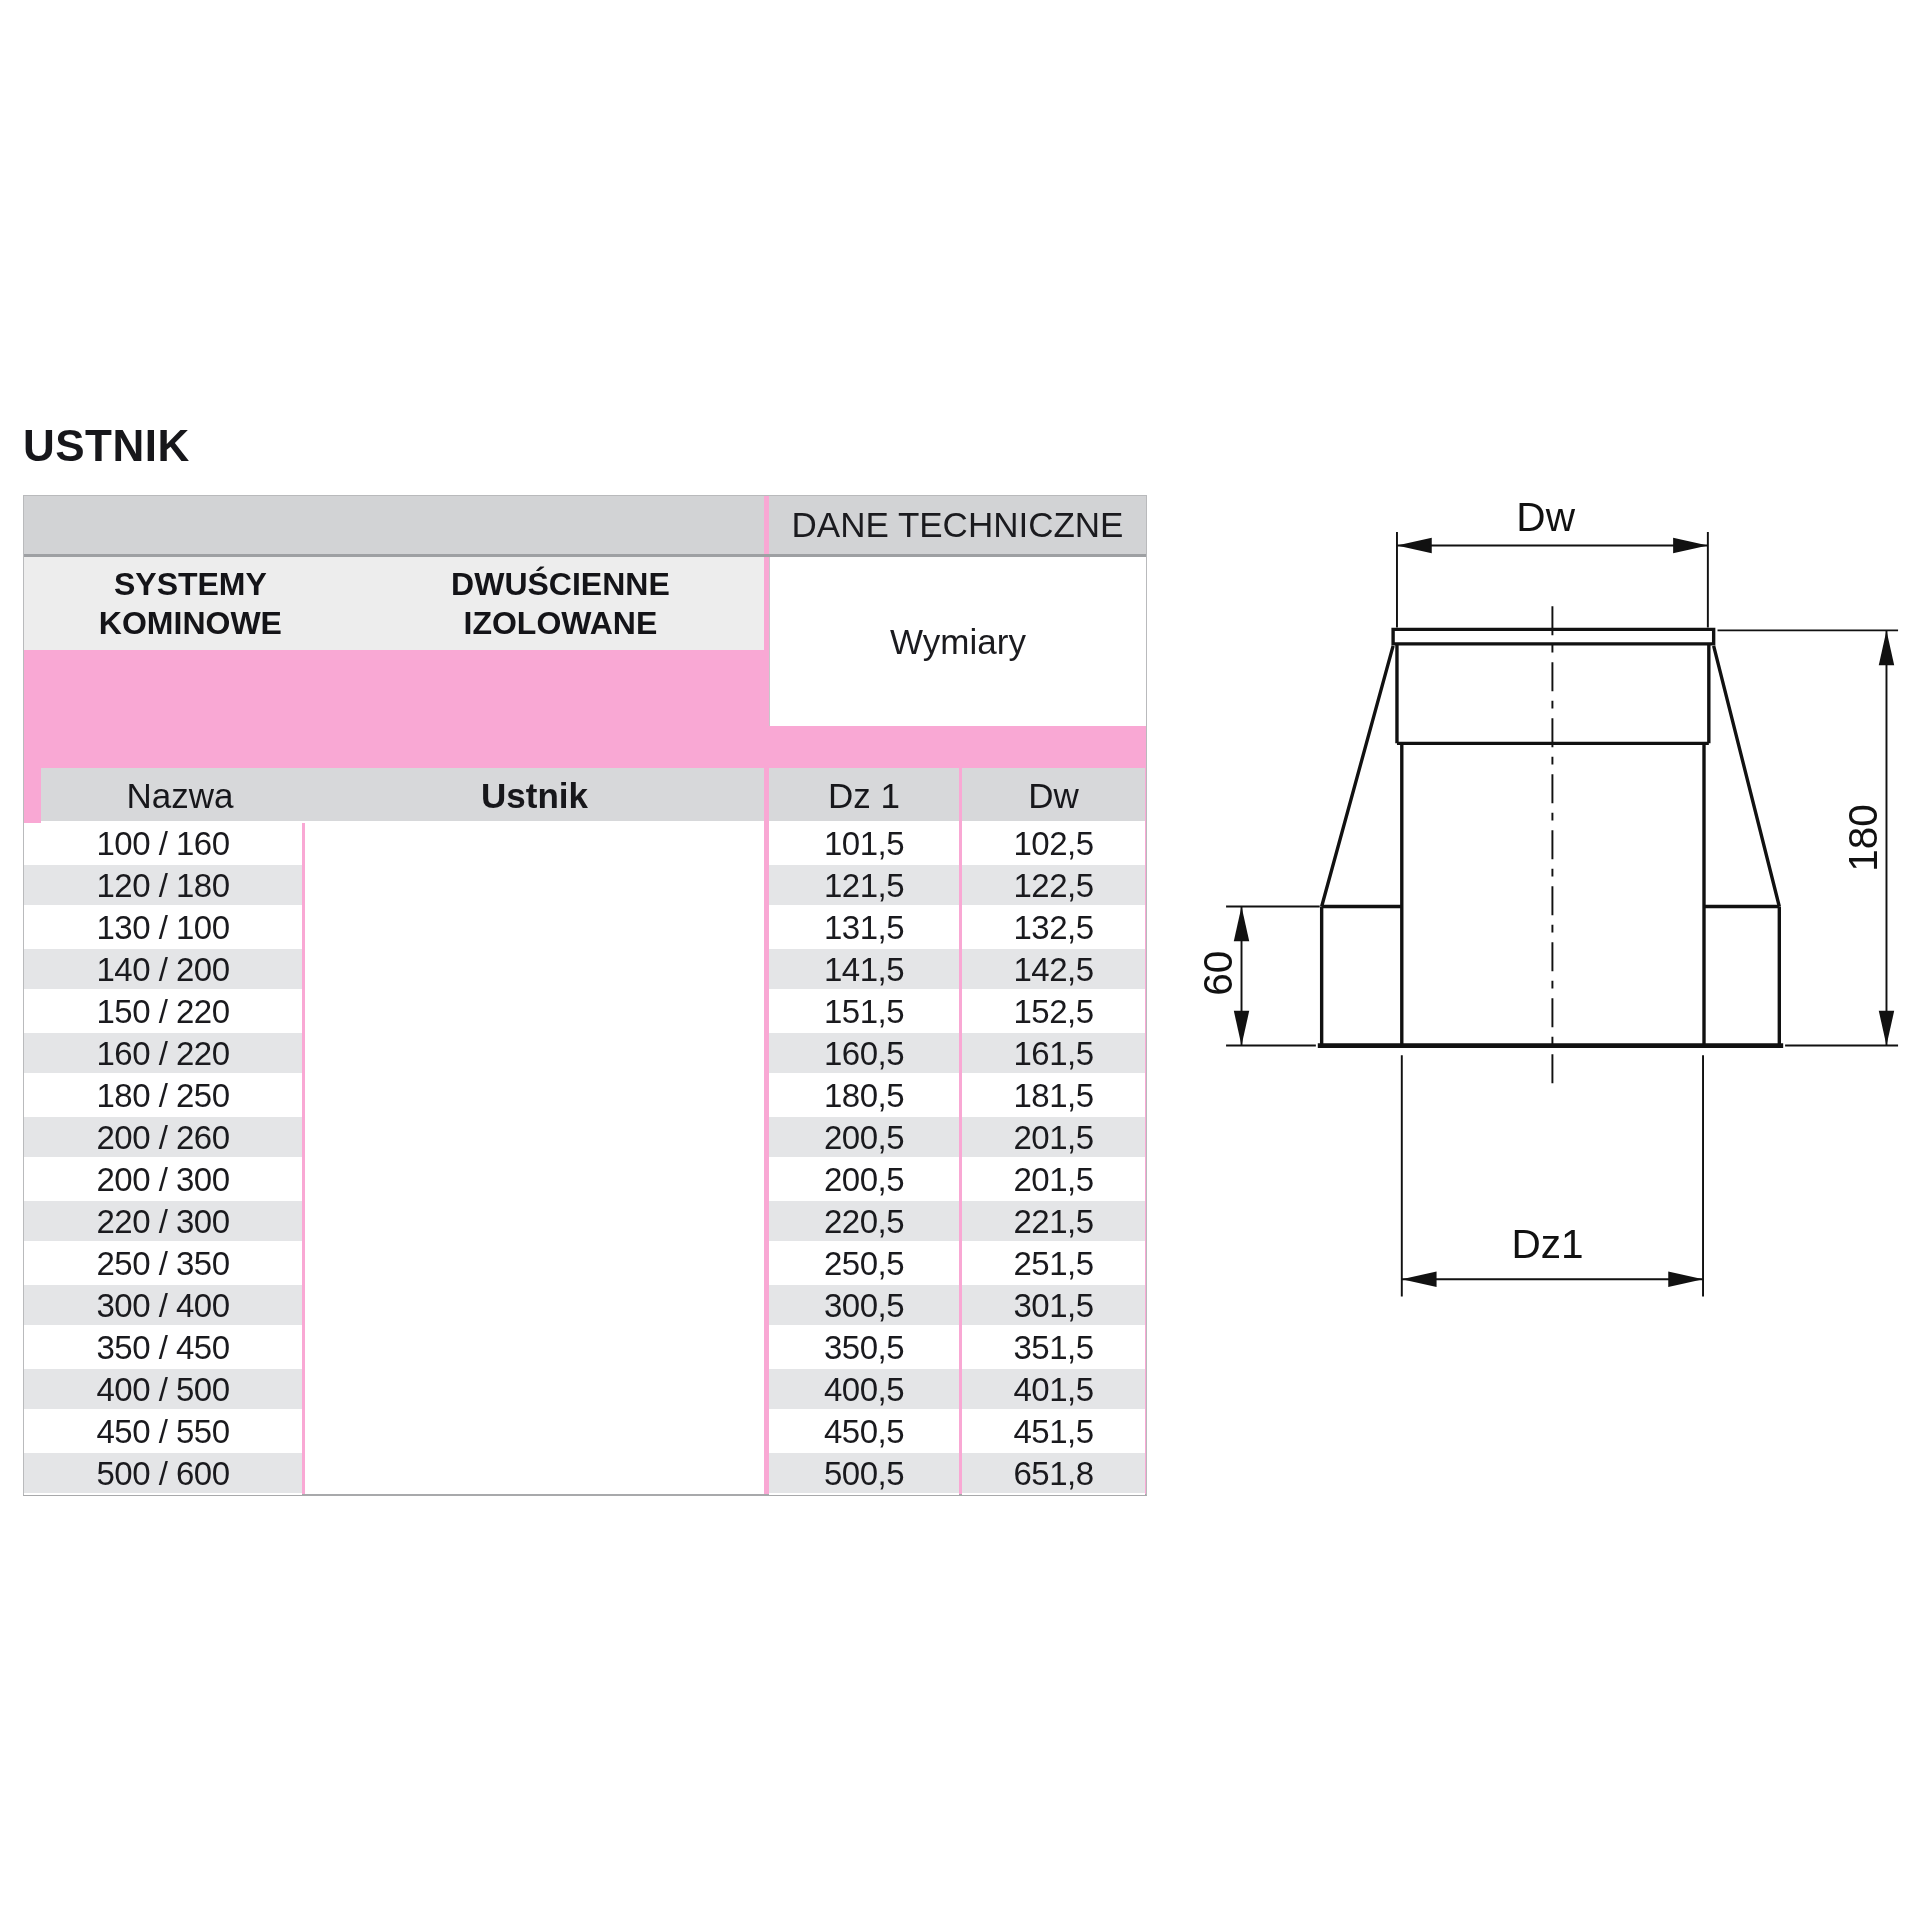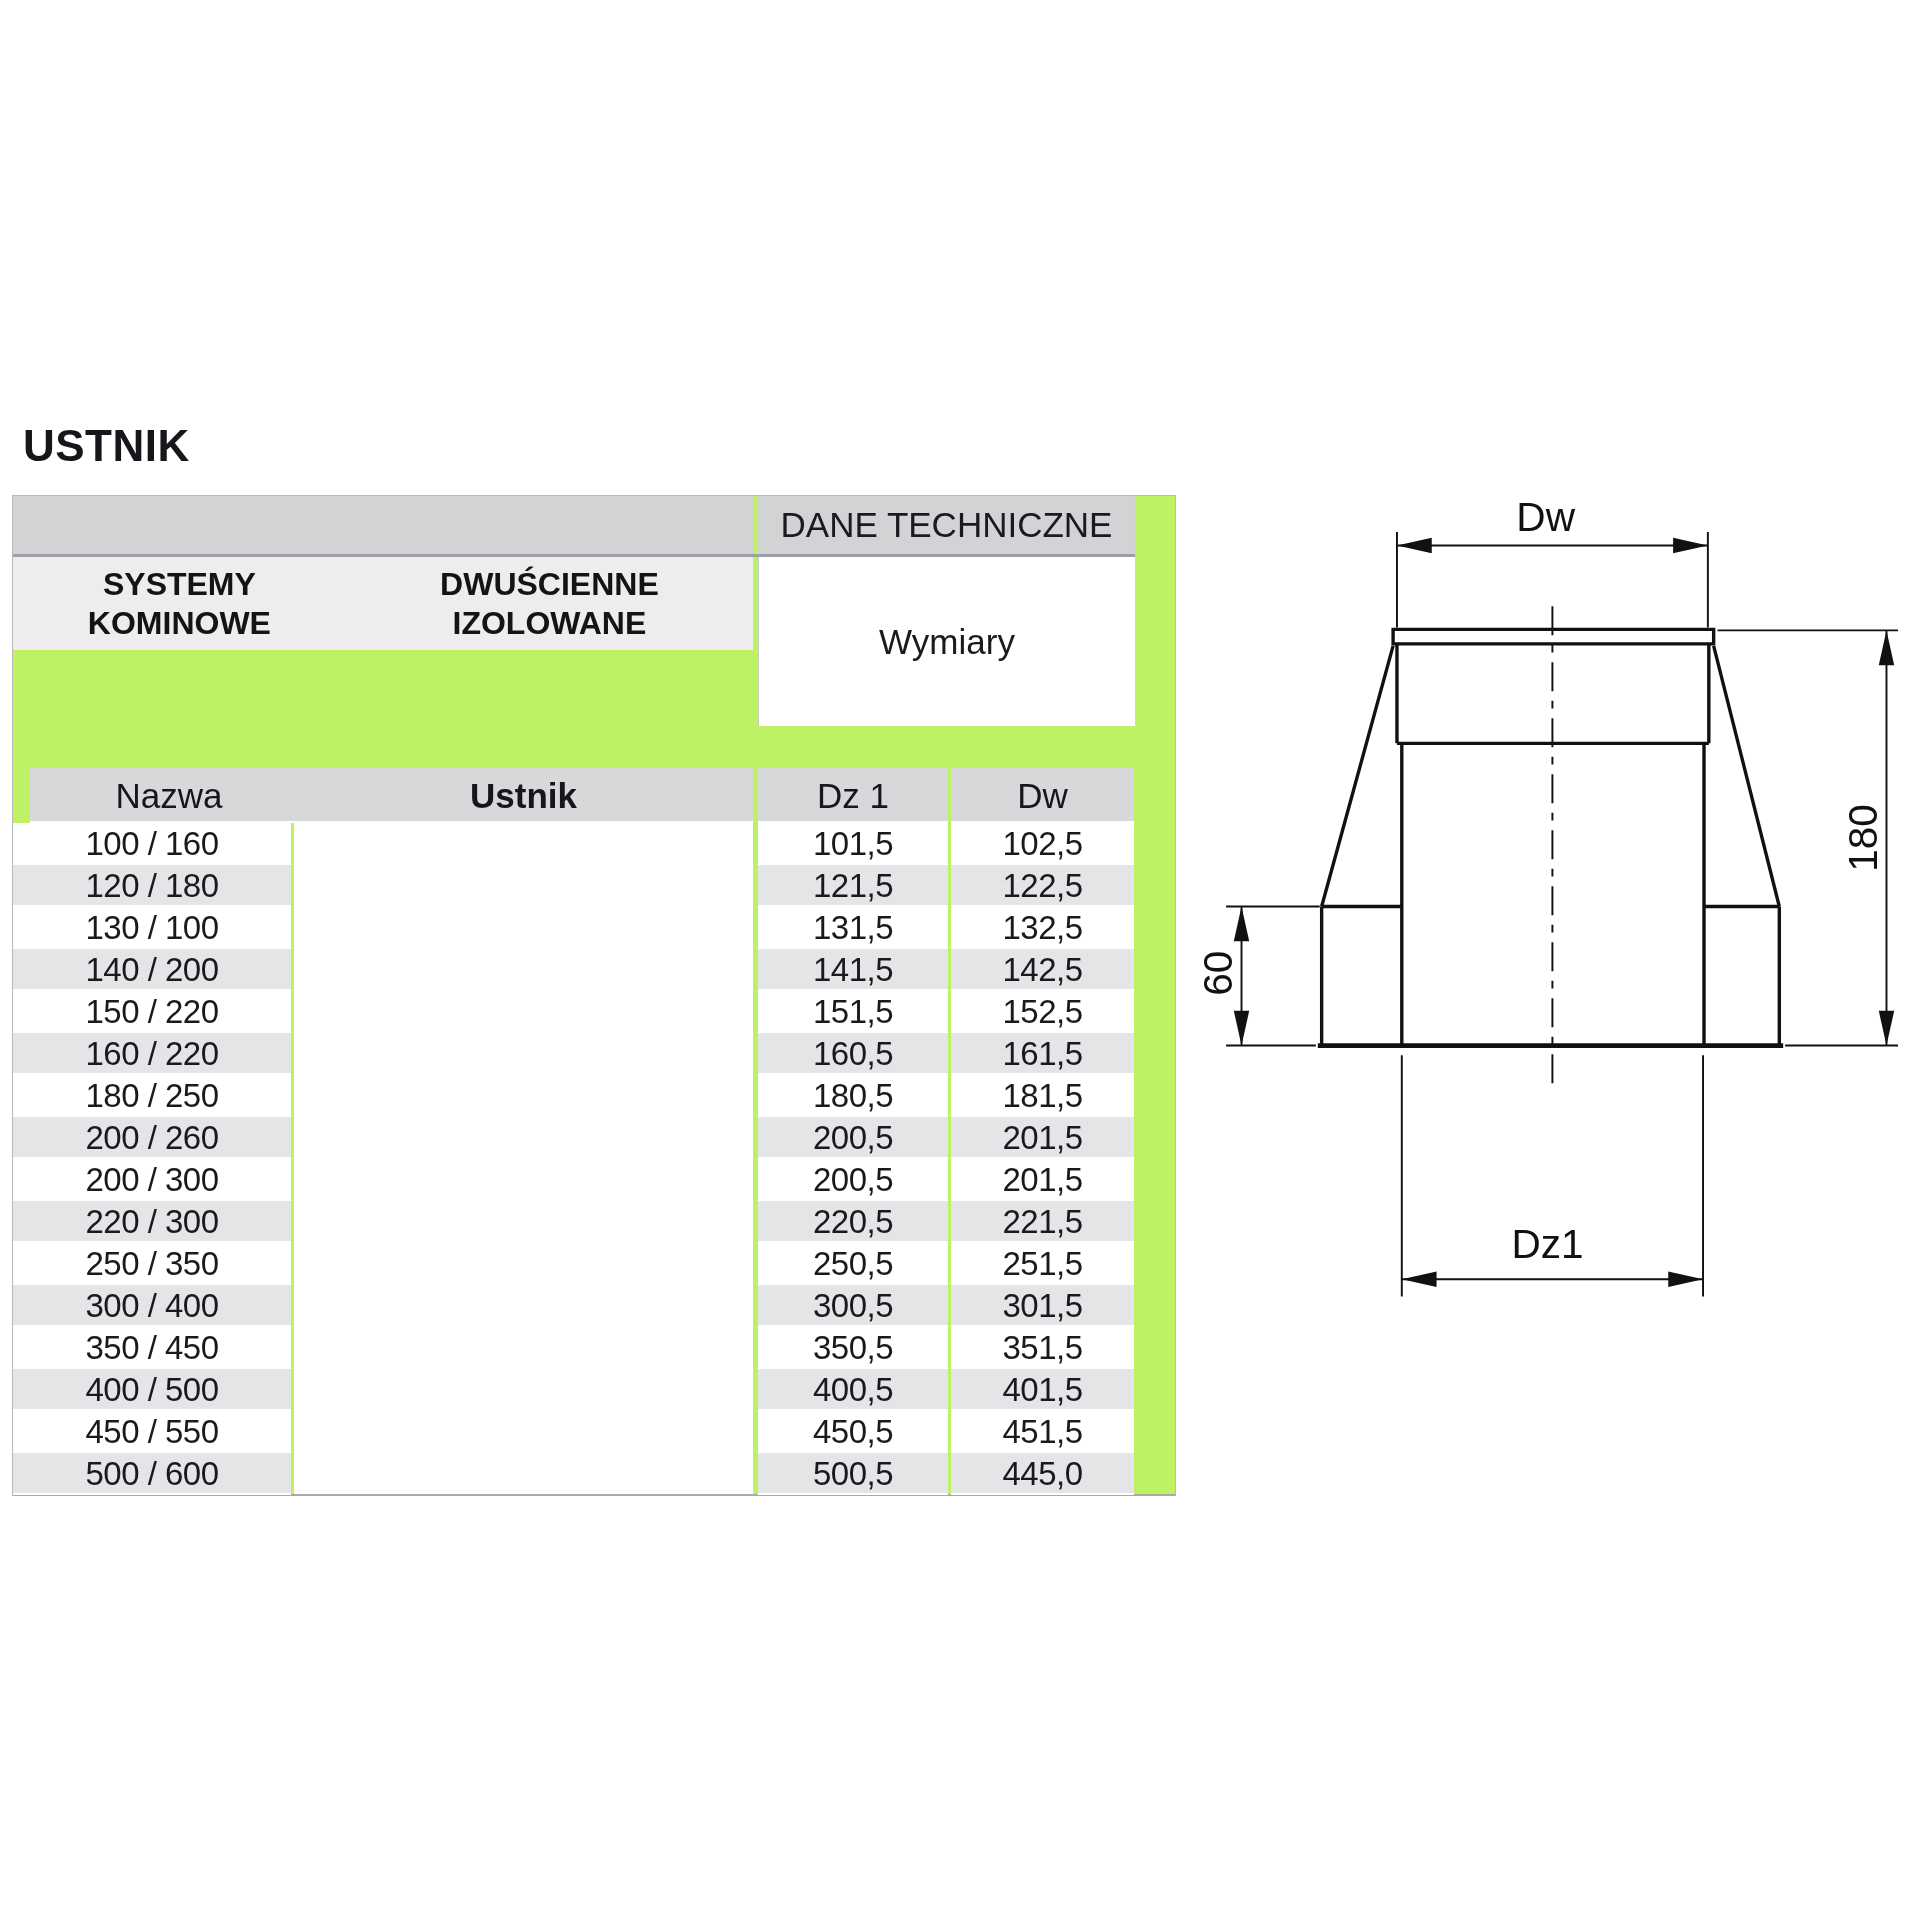--- a/index.html
+++ b/index.html
@@ -2,22 +2,22 @@
 <html><head>
 <meta charset="utf-8">
 <style>
   html,body{margin:0;padding:0;background:#fff;width:1931px;height:1931px;overflow:hidden;
             font-family:"Liberation Sans",sans-serif;-webkit-font-smoothing:antialiased;}
   .page{position:relative;width:1931px;height:1931px;background:#fff;}
 
   .page-title{position:absolute;left:23px;top:421px;font-size:44px;font-weight:bold;color:#17171b;letter-spacing:0.5px;}
 
   
-  .spec-table{position:absolute;left:12px;top:495px;width:1122px;height:998px;
-              border:1px solid #b9babc;border-bottom:2.9px solid #a8a9ab;background:#bef264;padding-left:40px;}
+  .spec-table{position:absolute;left:23px;top:495px;width:1122px;height:998px;
+              border:1px solid #b9babc;border-bottom:2.9px solid #a8a9ab;background:#f9a8d4;}
   .spec-table .abs{position:absolute;box-sizing:border-box;}
   .cell-center{display:flex;align-items:center;justify-content:center;text-align:center;}
 
   .hdr1{background:#d2d3d5;color:#1b1b1f;font-size:35px;}
   .divider{background:#9ea0a3;}
   .systems{background:#ededed;color:#141418;font-size:32px;font-weight:bold;line-height:39px;flex-direction:row;}
   .wymiary{background:#fff;border-left:1.9px solid #c8c9cb;color:#1b1b1f;font-size:35px;}
   .colhdr{background:#d7d8da;color:#17171b;font-size:35px;box-shadow:inset 0 -1.9px 0 #fff;}
   .colhdr.bold{font-weight:bold;}
 
@@ -103,21 +103,21 @@
         <div class="dcell">161,5</div>
         <div class="dcell">181,5</div>
         <div class="dcell">201,5</div>
         <div class="dcell">201,5</div>
         <div class="dcell">221,5</div>
         <div class="dcell">251,5</div>
         <div class="dcell">301,5</div>
         <div class="dcell">351,5</div>
         <div class="dcell">401,5</div>
         <div class="dcell">451,5</div>
-        <div class="dcell">445,0</div>
+        <div class="dcell">651,8</div>
       </div>
   </div>
 
   <svg class="drawing" viewBox="1240 490 760 870">
     <g stroke="#111" fill="none">
 
       <path d="M1608,628 V1132" stroke-width="2" stroke-dasharray="30 10 8 10"></path>
 
       <g stroke-width="3.5">
         <path d="M1443,652 H1775 V667 H1443 Z"></path>

